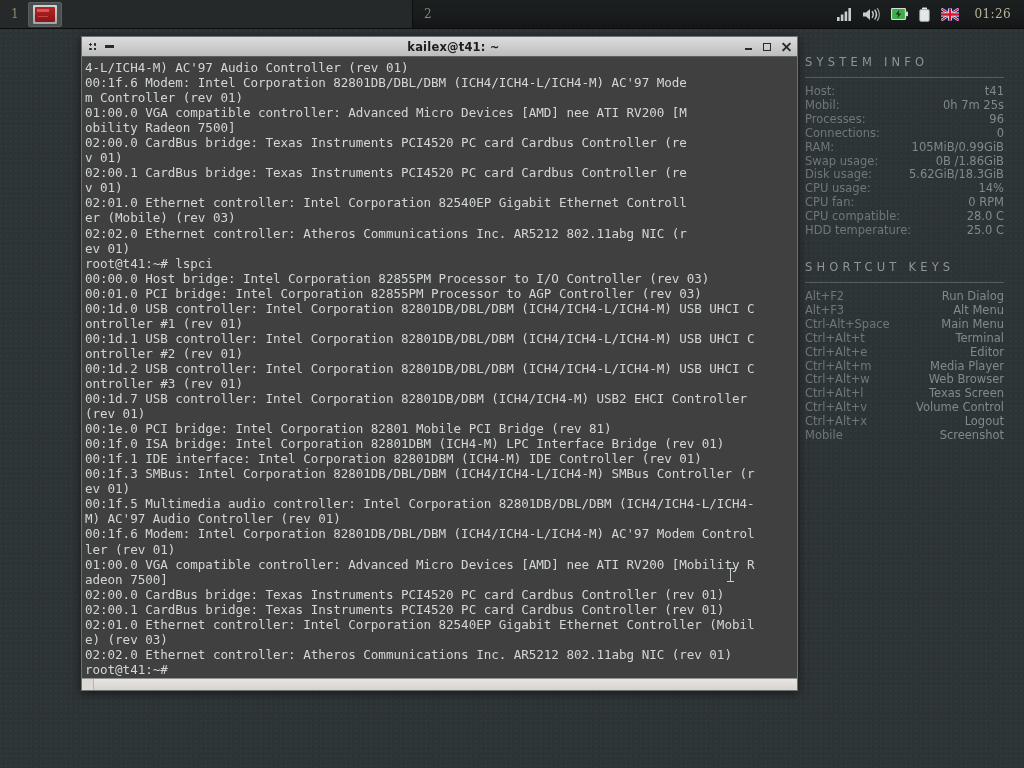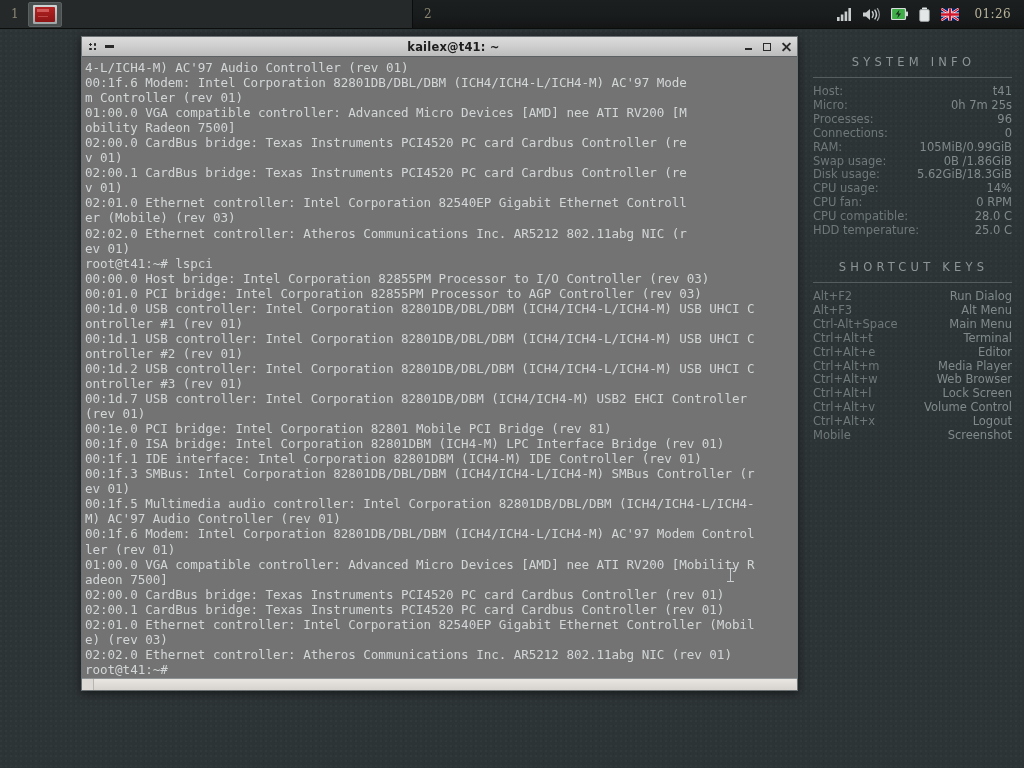--- a/index.html
+++ b/index.html
@@ -64,24 +64,23 @@
     padding-right:13px;
   }
   .tray svg{ display:block; }
   .clock{
     color:#b9b39a; font-size:12px; letter-spacing:.4px;
     font-family:"DejaVu Serif", serif; margin-left:4px;
   }
 
   
   #conky{
-    position:absolute; right:0; top:29px; width:224px; height:739px;
+    position:absolute; right:8px; top:29px; width:224px; height:739px;
     padding:26px 10px 0 11px; z-index:5;
     color:#7f8889;
-    text-align:center;
   }
   .c-head{
     font-size:11.5px; letter-spacing:4.2px; color:#8d9596;
     padding-left:2px; margin-bottom:8px;
   }
   .c-rule{
     height:1px; background:#565d5e; margin:0 2px 7px 2px;
   }
   .c-row{
     display:flex; justify-content:space-between; align-items:baseline;
@@ -134,21 +133,21 @@
     width:9px; height:9px; position:relative;
   }
   .btn-cls:before,.btn-cls:after{
     content:""; position:absolute; left:-1px; top:3.5px; width:11px; height:2px;
     background:#2a2a2a;
   }
   .btn-cls:before{ transform:rotate(45deg); }
   .btn-cls:after { transform:rotate(-45deg); }
 
   #screen{
-    flex:1; background:#737373; position:relative; overflow:hidden;
+    flex:1; background:#404040; position:relative; overflow:hidden;
     padding:3px 0 0 3px;
   }
   #screen pre{
     font-family:"DejaVu Sans Mono", monospace;
     font-size:12.6px;
     line-height:15.05px;
     color:#d2d6d7;
     white-space:pre;
     letter-spacing:-0.06px;
   }
@@ -246,21 +245,21 @@
 <div id="conky">
 
   <div class="c-head">SYSTEM INFO</div>
   <div class="c-rule"></div>
   <div>
     <div class="c-row">
         <span>Host:</span>
         <span class="v">t41</span>
       </div>
     <div class="c-row">
-        <span>Micro:</span>
+        <span>Mobil:</span>
         <span class="v">0h 7m 25s</span>
       </div>
     <div class="c-row">
         <span>Processes:</span>
         <span class="v">96</span>
       </div>
     <div class="c-row">
         <span>Connections:</span>
         <span class="v">0</span>
       </div>
@@ -322,21 +321,21 @@
     <div class="c-row">
         <span>Ctrl+Alt+m</span>
         <span class="v">Media Player</span>
       </div>
     <div class="c-row">
         <span>Ctrl+Alt+w</span>
         <span class="v">Web Browser</span>
       </div>
     <div class="c-row">
         <span>Ctrl+Alt+l</span>
-        <span class="v">Lock Screen</span>
+        <span class="v">Texas Screen</span>
       </div>
     <div class="c-row">
         <span>Ctrl+Alt+v</span>
         <span class="v">Volume Control</span>
       </div>
     <div class="c-row">
         <span>Ctrl+Alt+x</span>
         <span class="v">Logout</span>
       </div>
     <div class="c-row">

